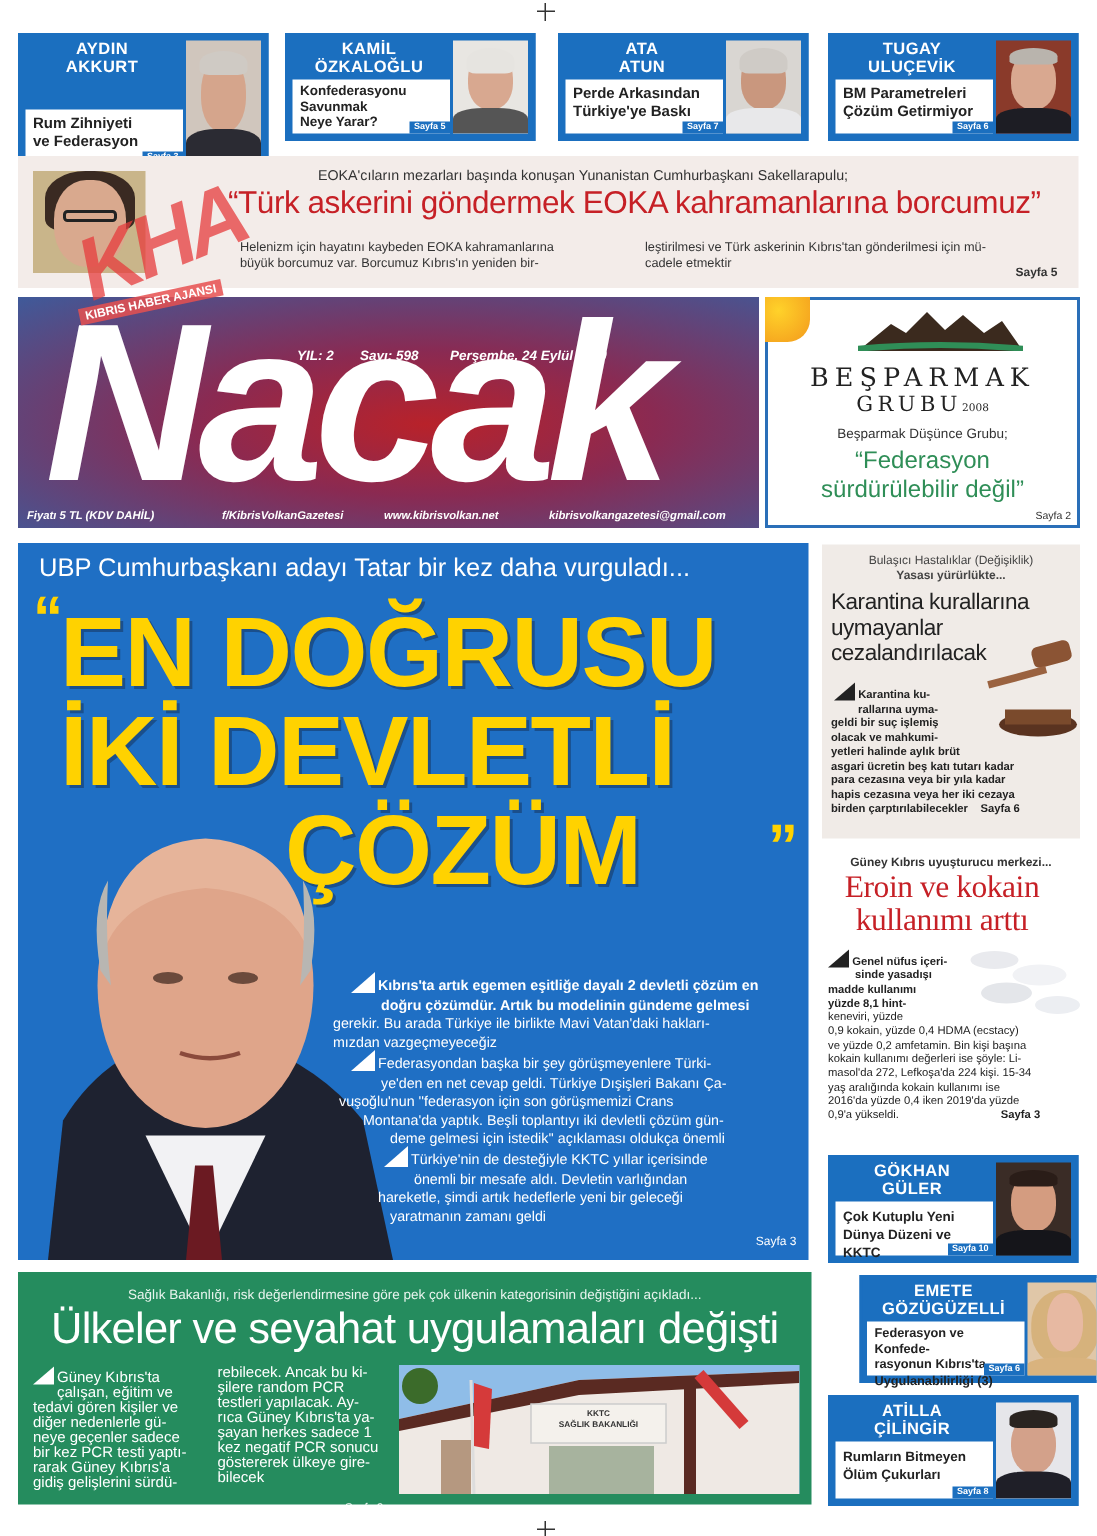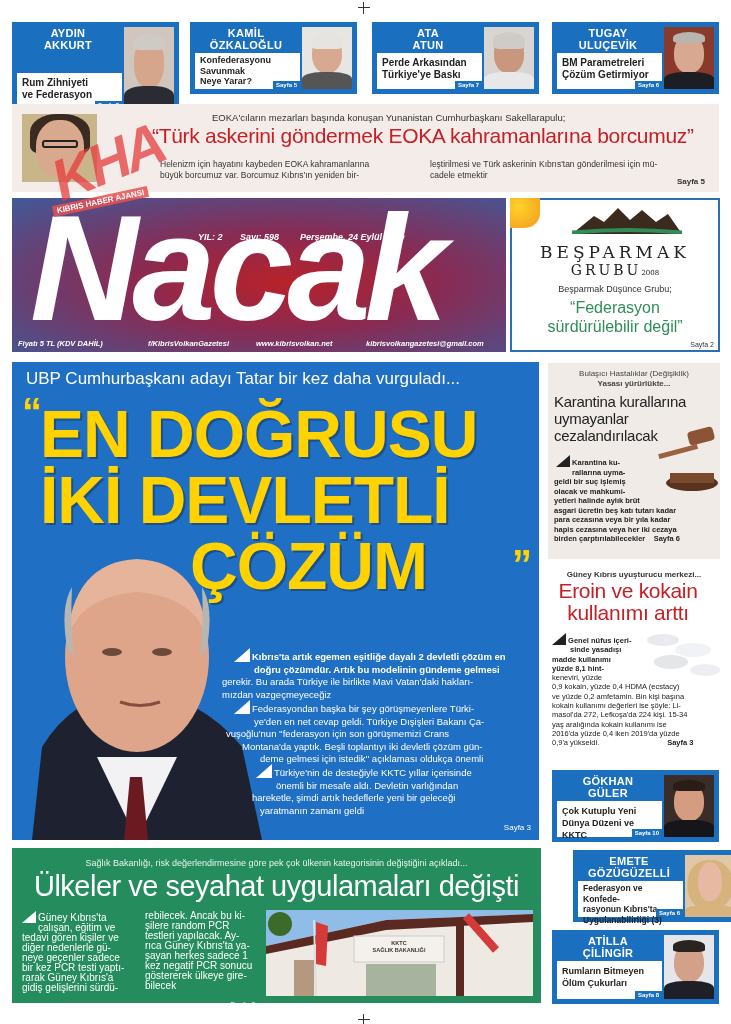--- a/index.html
+++ b/index.html
@@ -77,21 +77,21 @@
 
   
   .karantina { position: absolute; left: 548px; top: 363px; width: 172px; height: 196px; background: #f0ebe7; }
   .karantina .kicker { position: absolute; left: 0; right: 0; top: 6px; text-align: center; font-size: 8px; color: #444; line-height: 10px; }
   .karantina .head { position: absolute; left: 6px; top: 30px; font-size: 15px; line-height: 17px; color: #222; letter-spacing: -0.3px; }
   .karantina .body { position: absolute; left: 6px; top: 92px; font-size: 7.5px; line-height: 9.5px; color: #222; font-weight: 600; }
   .karantina .gavel { position: absolute; left: 110px; top: 60px; width: 62px; height: 70px; }
 
   .eroin { position: absolute; left: 548px; top: 566px; width: 172px; height: 200px; background: #fff; }
   .eroin .kicker { position: absolute; left: 0; right: 0; top: 4px; text-align: center; font-size: 8px; color: #333; font-weight: 600; }
-  .eroin .head { position: absolute; left: 0; right: 12px; top: 14px; text-align: center; font-size: 21px; line-height: 22px; color: #c62026; letter-spacing: -0.3px; }
+  .eroin .head { position: absolute; left: 0; right: 12px; top: 14px; text-align: center; font-size: 21px; line-height: 22px; color: #c62026; letter-spacing: -0.3px; font-family: Liberation Serif, serif; }
   .eroin .body { position: absolute; left: 4px; top: 67px; font-size: 7.5px; line-height: 9.3px; color: #222; }
   .eroin .pills { position: absolute; left: 85px; top: 62px; width: 90px; height: 55px; }
 
   
   .green-story { position: absolute; left: 12px; top: 848px; width: 529px; height: 155px; background: #258c5e; }
   .green-story .kicker { position: absolute; left: 0; right: 0; top: 10px; text-align: center; font-size: 9px; color: #e8f4ee; }
   .green-story .head { position: absolute; left: 0; right: 0; top: 22px; text-align: center; font-size: 29px; color: #fff; letter-spacing: -0.5px; white-space: nowrap; }
   .green-story .body { position: absolute; top: 63px; font-size: 10px; line-height: 10px; color: #fff; }
   .green-story .tri { display: inline-block; width: 0; height: 0; border-left: 14px solid transparent; border-bottom: 12px solid #fff; vertical-align: -2px; margin-right: 2px; }
   .green-story .photo { position: absolute; left: 254px; top: 62px; width: 267px; height: 86px; overflow: hidden; background: #87b6e2; }

